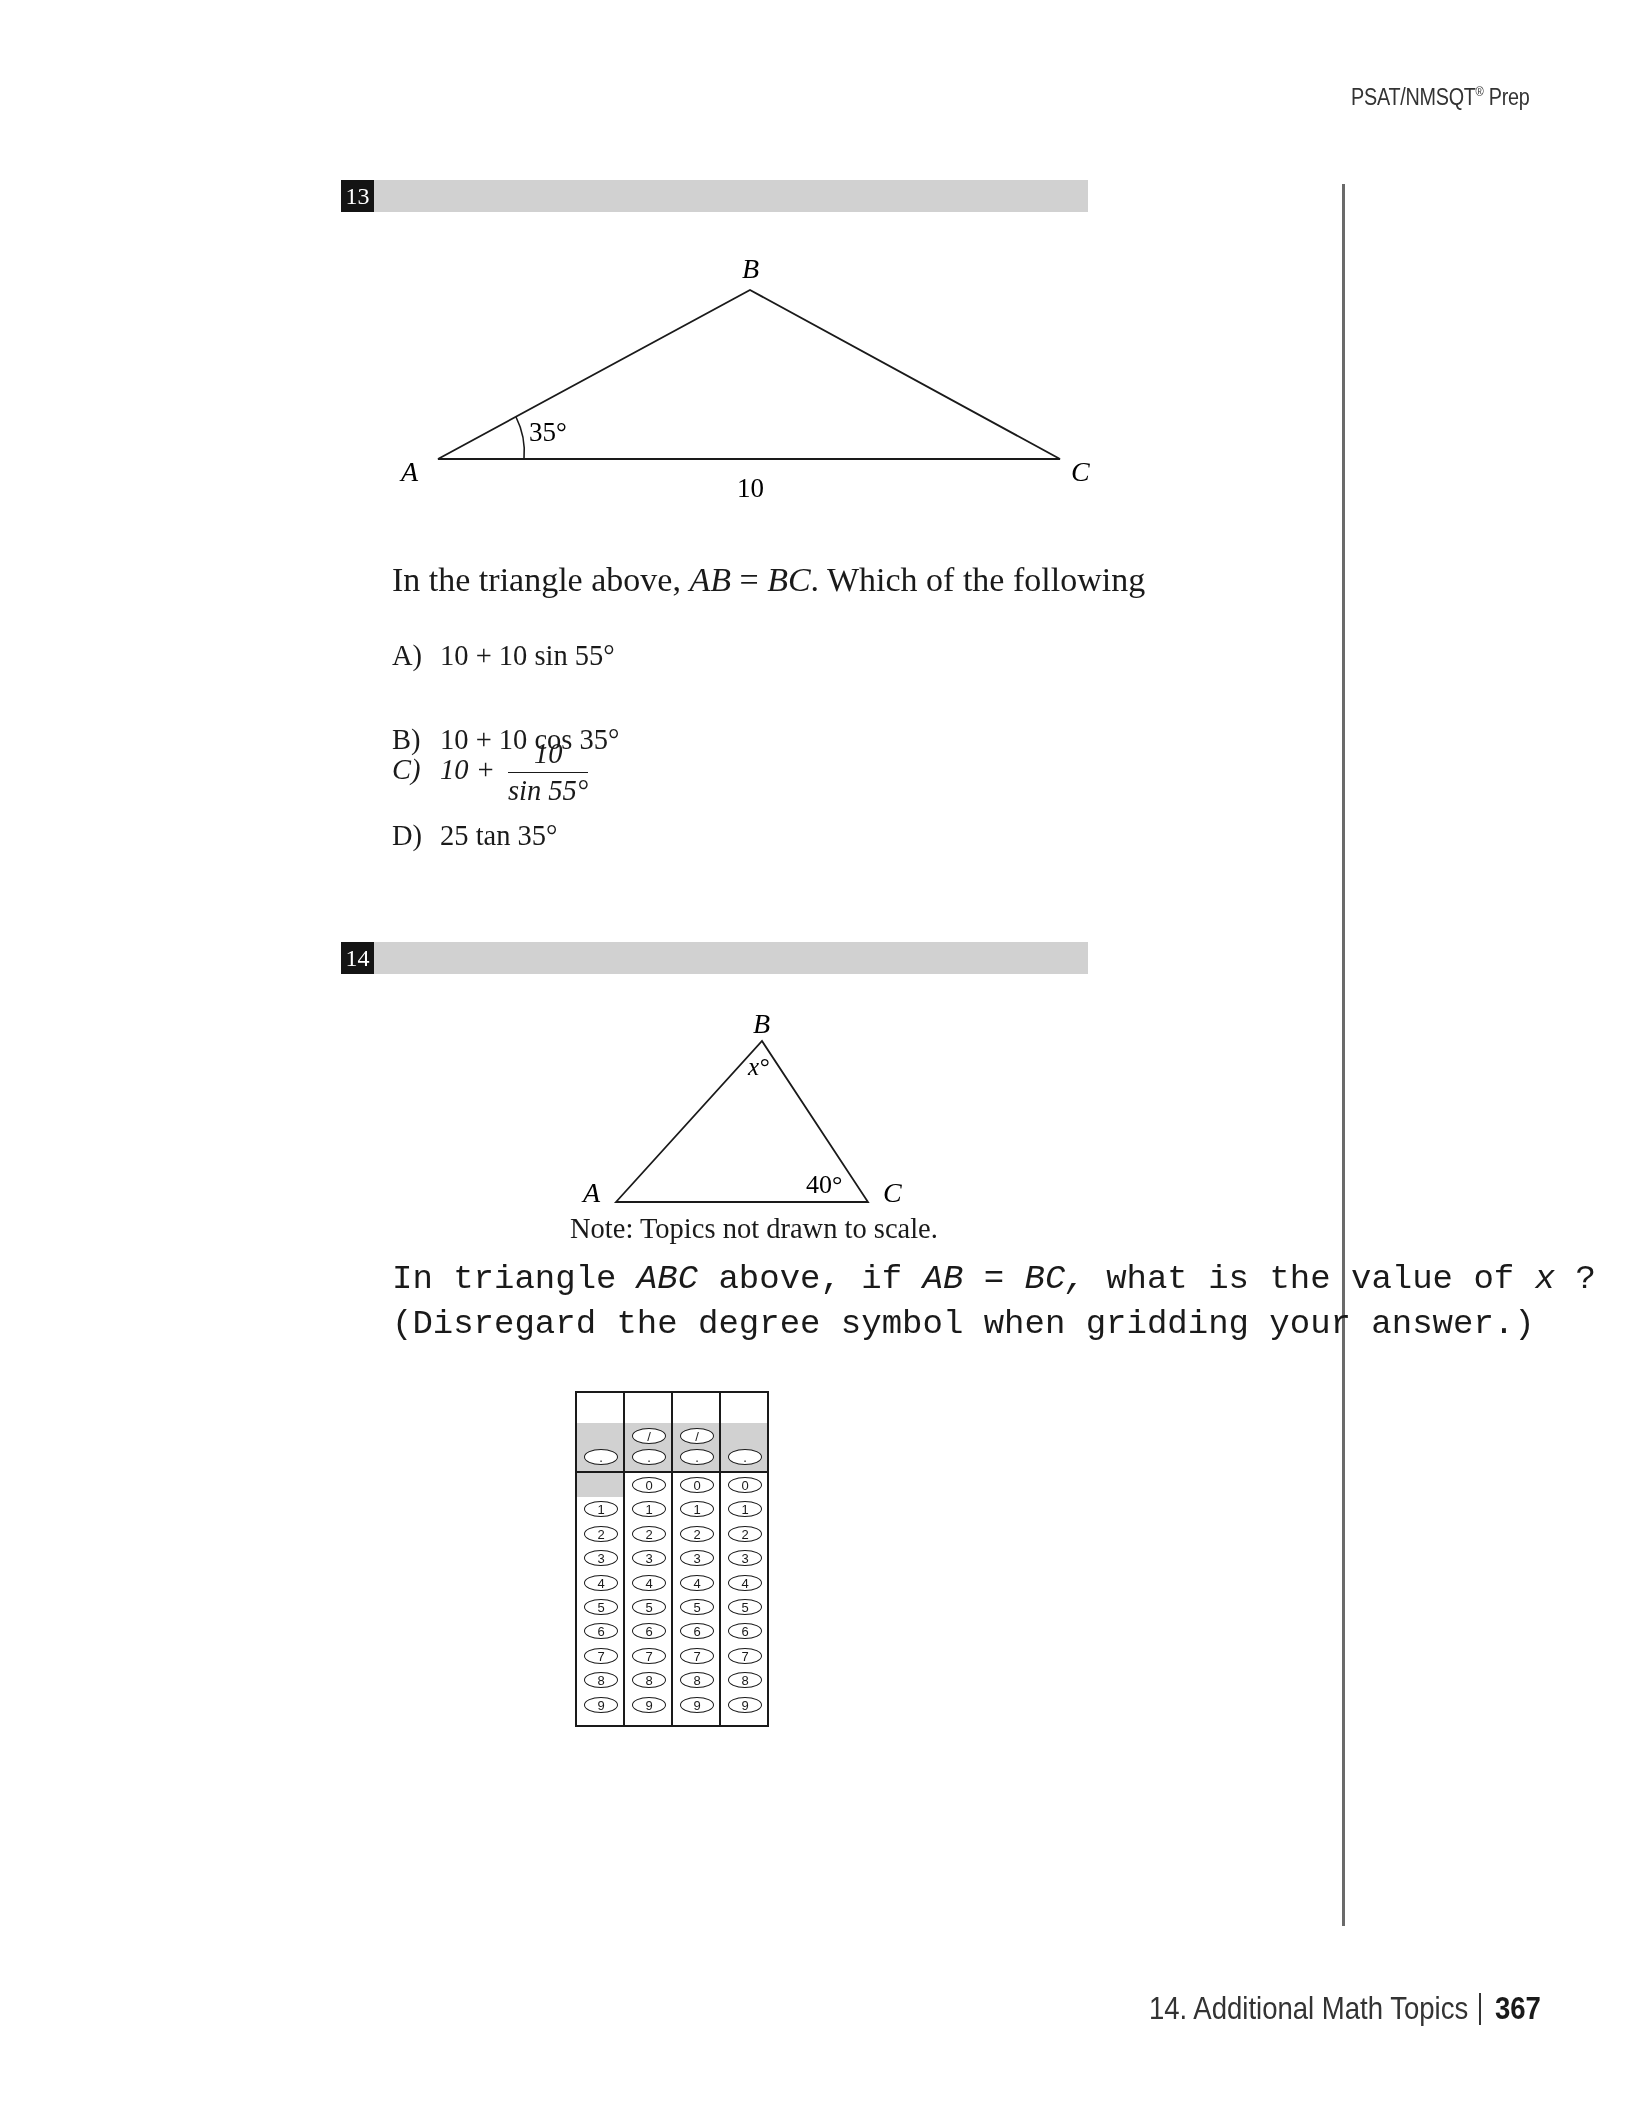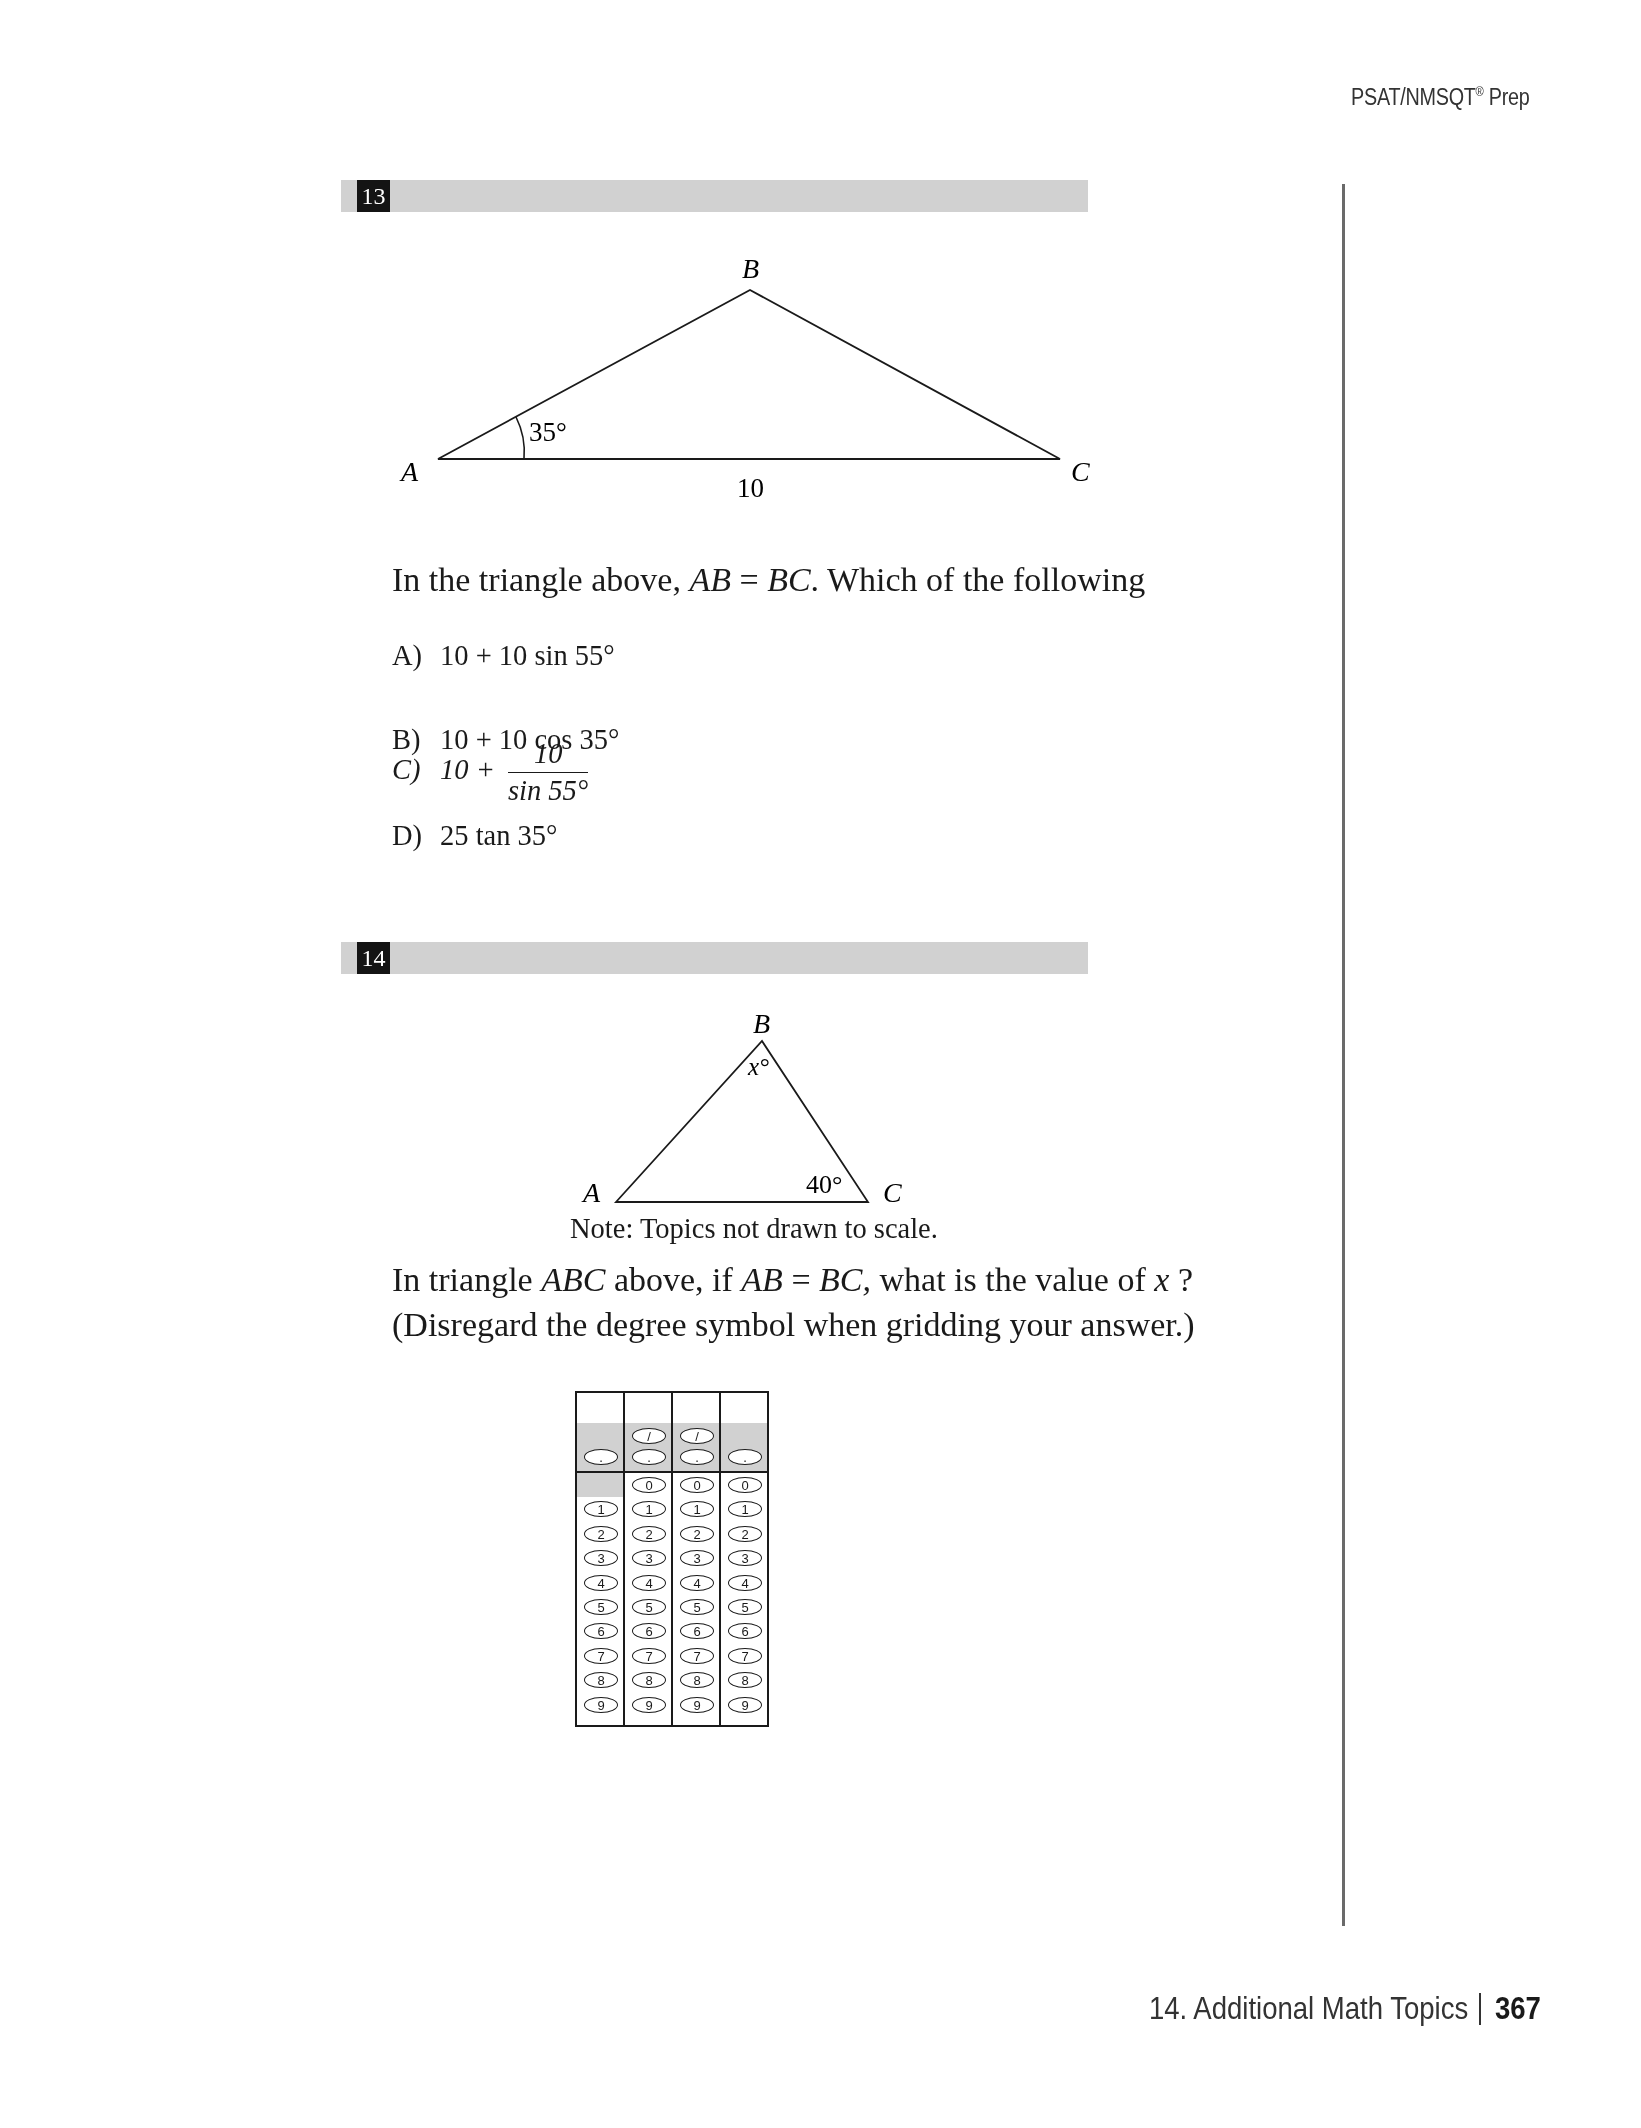--- a/index.html
+++ b/index.html
@@ -3,21 +3,21 @@
 <meta charset="utf-8">
 <style>
   html, body { margin:0; padding:0; background:#ffffff; }
   body { width:1641px; height:2128px; position:relative; overflow:hidden; color:#1a1a1a; }
   .serif { font-family: "Liberation Serif", "DejaVu Serif", serif; }
   .sans { font-family: "Liberation Sans", "DejaVu Sans", sans-serif; }
   #running-head { position:absolute; top:84px; right:111px; font-size:23px; color:#333; letter-spacing:-0.3px; transform:scaleX(0.86); transform-origin:right center; }
   #running-head sup { font-size:13px; }
   .vrule { position:absolute; left:1342px; top:184px; width:3px; height:1742px; background:#6a6a6a; }
   .qbar { position:absolute; left:341px; width:747px; height:32px; background:#d1d1d1; }
-  .qnum { position:absolute; left:16px; top:0; width:33px; height:32px; background:#141414; color:#fff; font-size:24px; line-height:32px; text-align:center; }
+  .qnum { position:absolute; left:0; top:0; width:33px; height:32px; background:#141414; color:#fff; font-size:24px; line-height:32px; text-align:center; }
   #qbar-13 { top:180px; }
   #qbar-14 { top:942px; }
   svg.fig { position:absolute; left:0; top:0; overflow:visible; }
   .text-block { position:absolute; font-size:34px; line-height:35px; }
   .choice { position:absolute; left:392px; font-size:28.5px; }
   .choice .lbl { display:inline-block; width:48px; }
   .frac { display:inline-block; vertical-align:middle; text-align:center; margin-left:6px; }
   .frac .num { display:block; border-bottom:1.5px solid #1a1a1a; padding:0 4px 2px; }
   .frac .den { display:block; padding-top:2px; }
   i { font-style:italic; }
@@ -69,21 +69,21 @@
   <polygon points="616,1202 762,1041 868,1202" fill="none" stroke="#1a1a1a" stroke-width="1.8"></polygon>
   <text x="753" y="1033" font-family="Liberation Serif, serif" font-style="italic" font-size="28">B</text>
   <text x="583" y="1202" font-family="Liberation Serif, serif" font-style="italic" font-size="28">A</text>
   <text x="883" y="1202" font-family="Liberation Serif, serif" font-style="italic" font-size="28">C</text>
   <text x="748" y="1075" font-family="Liberation Serif, serif" font-style="italic" font-size="25">x°</text>
   <text x="806" y="1193" font-family="Liberation Serif, serif" font-size="26">40°</text>
 </svg>
 
 <div class="serif" style="position:absolute; left:570px; top:1213px; font-size:28.5px;">Note: Topics not drawn to scale.</div>
 
-<div class="text-block serif" style="left:392px; top:1257px; line-height:45px;">
+<div class="text-block serif" style="left:392px; top:1257px; line-height:45px;font-family:Liberation Mono, monospace;">
   <div><span>In triangle </span><i>ABC</i><span> above, if </span><i>AB</i><span> = </span><i>BC,</i><span> what is the value of </span><i>x</i><span> ?</span></div>
   <div>(Disregard the degree symbol when gridding your answer.)</div>
 </div>
 
 <div id="grid">
     <div class="gcol" style="left: 0px;">
       <div class="gcell-top"></div>
       <div class="gshade"></div>
       <div class="bub" style="top: 56px;">.</div>
       <div style="position: absolute; left: 0px; top: 80px; width: 100%; height: 24px; background: rgb(209, 209, 209);"></div>

